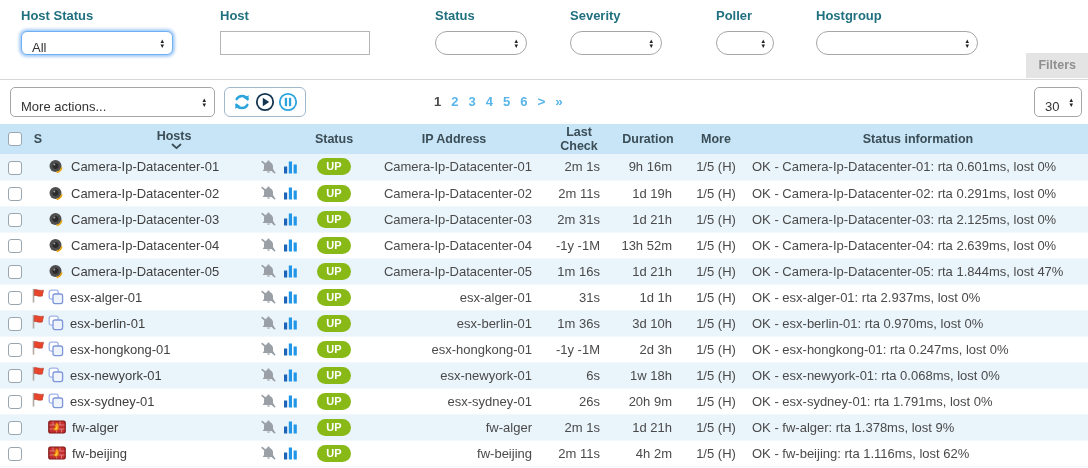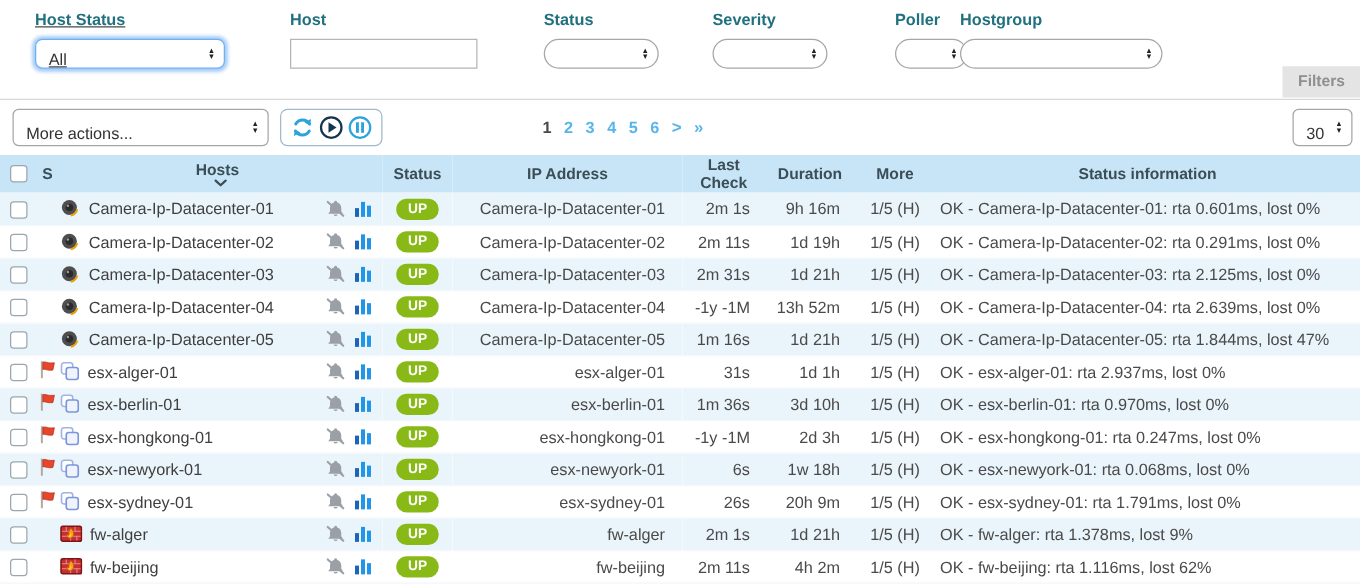--- a/index.html
+++ b/index.html
@@ -50,31 +50,31 @@
   .c-info{text-align:left;padding-left:4px;}
   th.th-hosts span.lbl{margin-right:6px;}
   th .sortwrap{display:inline-flex;align-items:center;cursor:pointer;flex-direction:column;}
 </style>
 </head>
 <body>
 
 <div class="screen">
 
   <div class="filters">
-    <div class="fgroup" style="left:28px;text-decoration:underline;">
+    <div class="fgroup" style="left:21px;">
       <span class="flabel">Host Status</span>
       <div class="sel focused" style="width:152px;">
         <span>All</span>
         <span class="arrows">
             <span>▴</span>
             <span>▾</span>
           </span>
       </div>
     </div>
-    <div class="fgroup" style="left:232px;">
+    <div class="fgroup" style="left:220px;">
       <span class="flabel">Host</span>
       <input class="tinput" type="text" value="" style="">
     </div>
     <div class="fgroup" style="left:435px;">
       <span class="flabel">Status</span>
       <div class="sel" style="width:92px;">
         <span></span>
         <span class="arrows">
             <span>▴</span>
             <span>▾</span>
@@ -94,21 +94,21 @@
     <div class="fgroup" style="left:716px;">
       <span class="flabel">Poller</span>
       <div class="sel" style="width:58px;">
         <span></span>
         <span class="arrows">
             <span>▴</span>
             <span>▾</span>
           </span>
       </div>
     </div>
-    <div class="fgroup" style="left:768px;">
+    <div class="fgroup" style="left:816px;">
       <span class="flabel">Hostgroup</span>
       <div class="sel" style="width:162px;">
         <span></span>
         <span class="arrows">
             <span>▴</span>
             <span>▾</span>
           </span>
       </div>
     </div>
     <div class="filters-chip">Filters</div>

